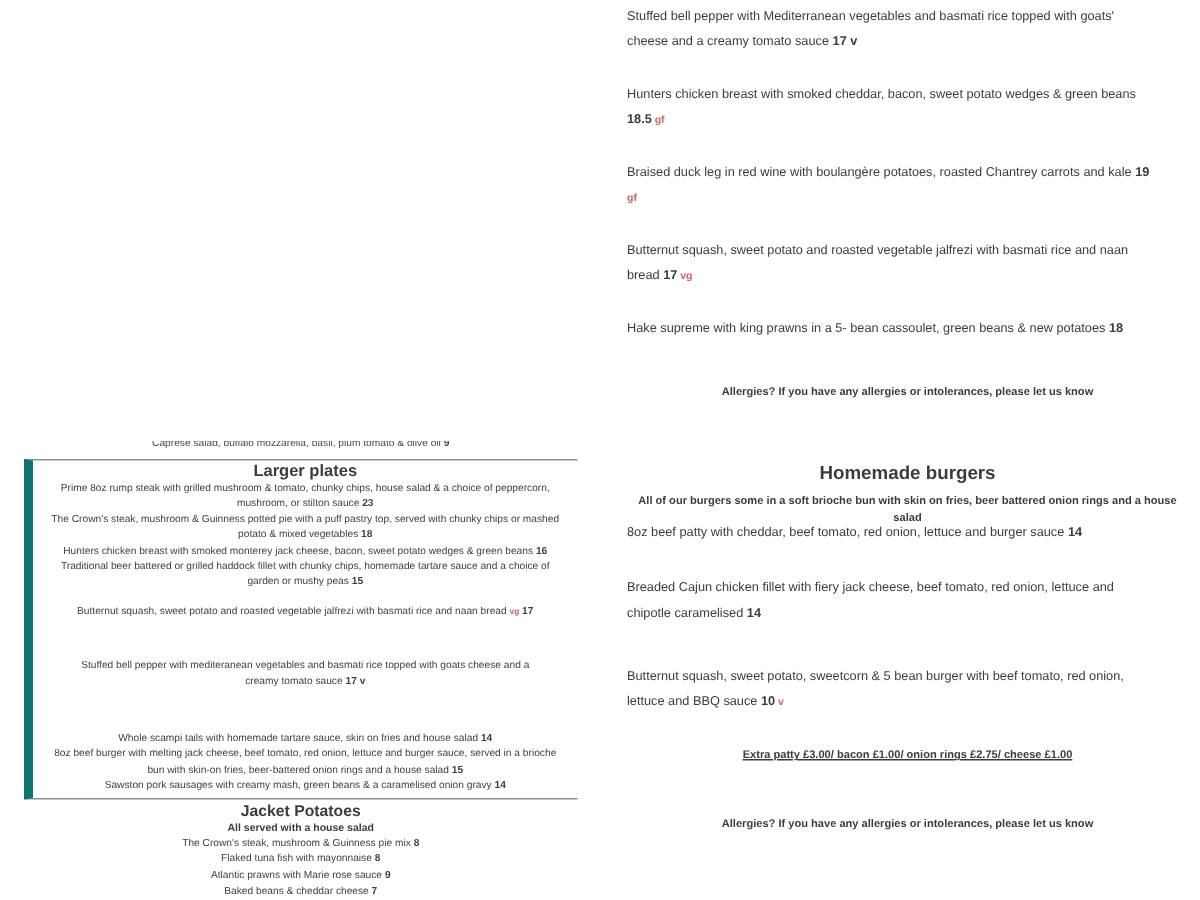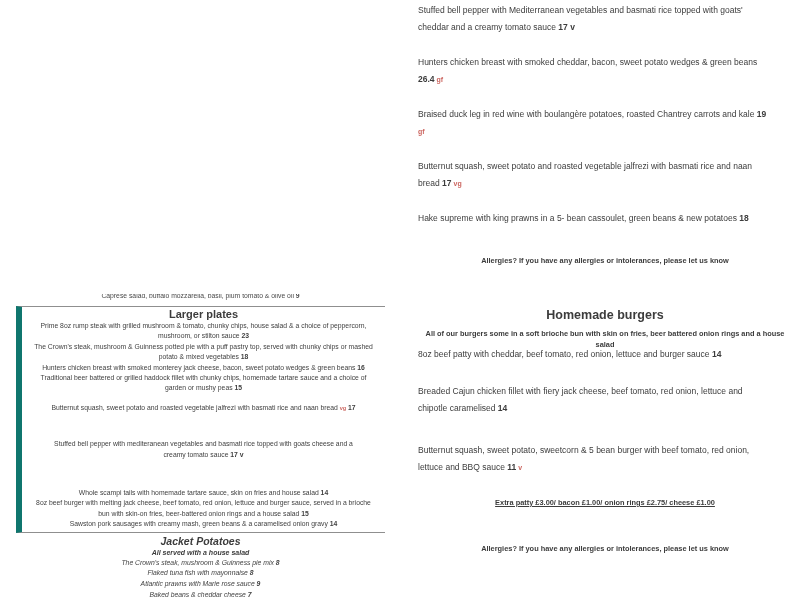--- a/index.html
+++ b/index.html
@@ -24,21 +24,21 @@
     border-top:1px solid #8f8f8f;
     border-left:6px solid #0f766e;
     border-bottom:1px solid #8f8f8f;
     padding:1px 0 2px 0;
   }
   .lp-heading{font-size:11px;font-weight:bold;text-align:center;line-height:13px;}
   .lp-item{font-size:6.8px;line-height:10.4px;text-align:center;color:#3f3f3f;}
   .gap-s{margin-top:9px;}
   .gap-m{margin-top:26px;}
   .gap-l{margin-top:28px;}
-  .jacket{margin-top:2px;font-style:italic;}
+  .jacket{margin-top:2px;}
   .jacket-heading{font-size:10.5px;font-weight:bold;text-align:center;line-height:13px;}
   .jacket-note{font-size:7px;font-weight:bold;text-align:center;line-height:10px;}
   .jacket-item{font-size:6.8px;line-height:10.8px;text-align:center;color:#3f3f3f;}
 
   
   .right-page{position:absolute;left:418px;top:0;width:374px;height:468px;}
   .rp-item{
     position:absolute;left:0;width:374px;
     font-size:8.5px;line-height:17px;color:#3c3c3c;
   }
@@ -81,31 +81,31 @@
     <div class="jacket-item"><span>The Crown's steak, mushroom &amp; Guinness pie mix </span><span class="b">8</span></div>
     <div class="jacket-item"><span>Flaked tuna fish with mayonnaise </span><span class="b">8</span></div>
     <div class="jacket-item"><span>Atlantic prawns with Marie rose sauce </span><span class="b">9</span></div>
     <div class="jacket-item"><span>Baked beans &amp; cheddar cheese </span><span class="b">7</span></div>
 
   </div>
 </div>
 
 <div class="right-page">
 
-  <div class="rp-item t-i1"><span>Stuffed bell pepper with Mediterranean vegetables and basmati rice topped with goats'</span><br><span>cheddar and a creamy tomato sauce </span><span class="b">17 v</span></div>
-  <div class="rp-item t-i2"><span>Hunters chicken breast with smoked cheddar, bacon, sweet potato wedges &amp; green beans</span><br><span class="b">26.4</span><span class="red"> gf</span></div>
+  <div class="rp-item t-i1"><span>Stuffed bell pepper with Mediterranean vegetables and basmati rice topped with goats'</span><br><span>cheese and a creamy tomato sauce </span><span class="b">17 v</span></div>
+  <div class="rp-item t-i2"><span>Hunters chicken breast with smoked cheddar, bacon, sweet potato wedges &amp; green beans</span><br><span class="b">18.5</span><span class="red"> gf</span></div>
   <div class="rp-item t-i3"><span>Braised duck leg in red wine with boulangère potatoes, roasted Chantrey carrots and kale </span><span class="b">19</span><br><span class="red">gf</span></div>
   <div class="rp-item t-i4"><span>Butternut squash, sweet potato and roasted vegetable jalfrezi with basmati rice and naan</span><br><span>bread </span><span class="b">17</span><span class="red"> vg</span></div>
   <div class="rp-item t-i5"><span>Hake supreme with king prawns in a 5- bean cassoulet, green beans &amp; new potatoes </span><span class="b">18</span></div>
 
   <div class="rp-center rp-allergies t-al1">Allergies? If you have any allergies or intolerances, please let us know</div>
 
   <div class="rp-center rp-burgers-heading t-bh">Homemade burgers</div>
   <div class="rp-center rp-subtitle t-sub">All of our burgers some in a soft brioche bun with skin on fries, beer battered onion rings and a house salad</div>
 
   <div class="rp-item t-b1"><span>8oz beef patty with cheddar, beef tomato, red onion, lettuce and burger sauce </span><span class="b">14</span></div>
   <div class="rp-item t-b2"><span>Breaded Cajun chicken fillet with fiery jack cheese, beef tomato, red onion, lettuce and</span><br><span>chipotle caramelised </span><span class="b">14</span></div>
-  <div class="rp-item t-b3"><span>Butternut squash, sweet potato, sweetcorn &amp; 5 bean burger with beef tomato, red onion,</span><br><span>lettuce and BBQ sauce </span><span class="b">11</span><span class="red"> v</span></div>
+  <div class="rp-item t-b3"><span>Butternut squash, sweet potato, sweetcorn &amp; 5 bean burger with beef tomato, red onion,</span><br><span>lettuce and BBQ sauce </span><span class="b">10</span><span class="red"> v</span></div>
 
   <div class="rp-center rp-extras t-ex">Extra patty £3.00/ bacon £1.00/ onion rings £2.75/ cheese £1.00</div>
 
   <div class="rp-center rp-allergies t-al2">Allergies? If you have any allergies or intolerances, please let us know</div>
 </div>
 
 </body></html>

